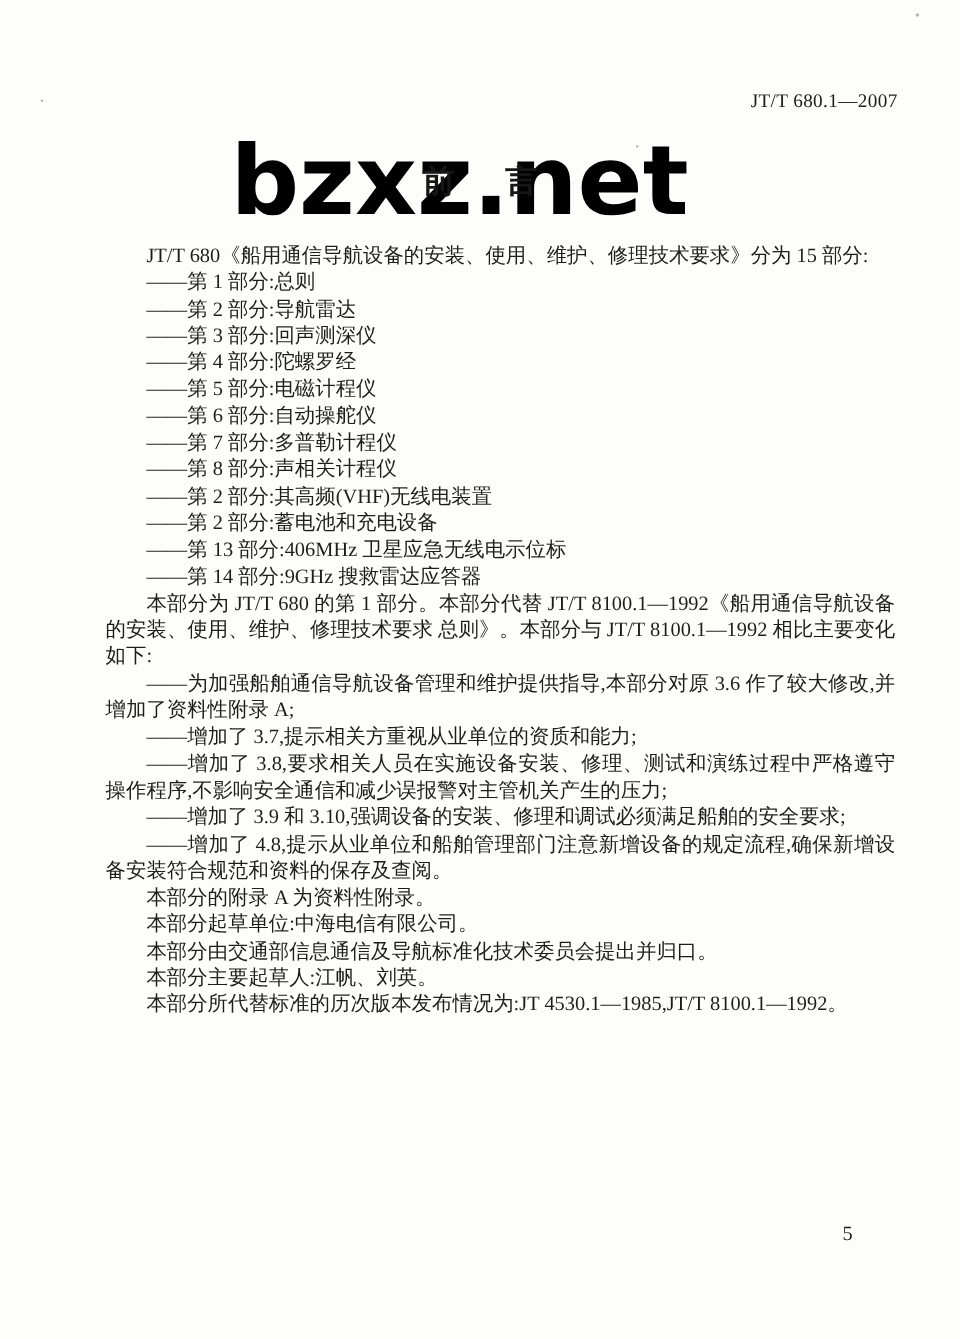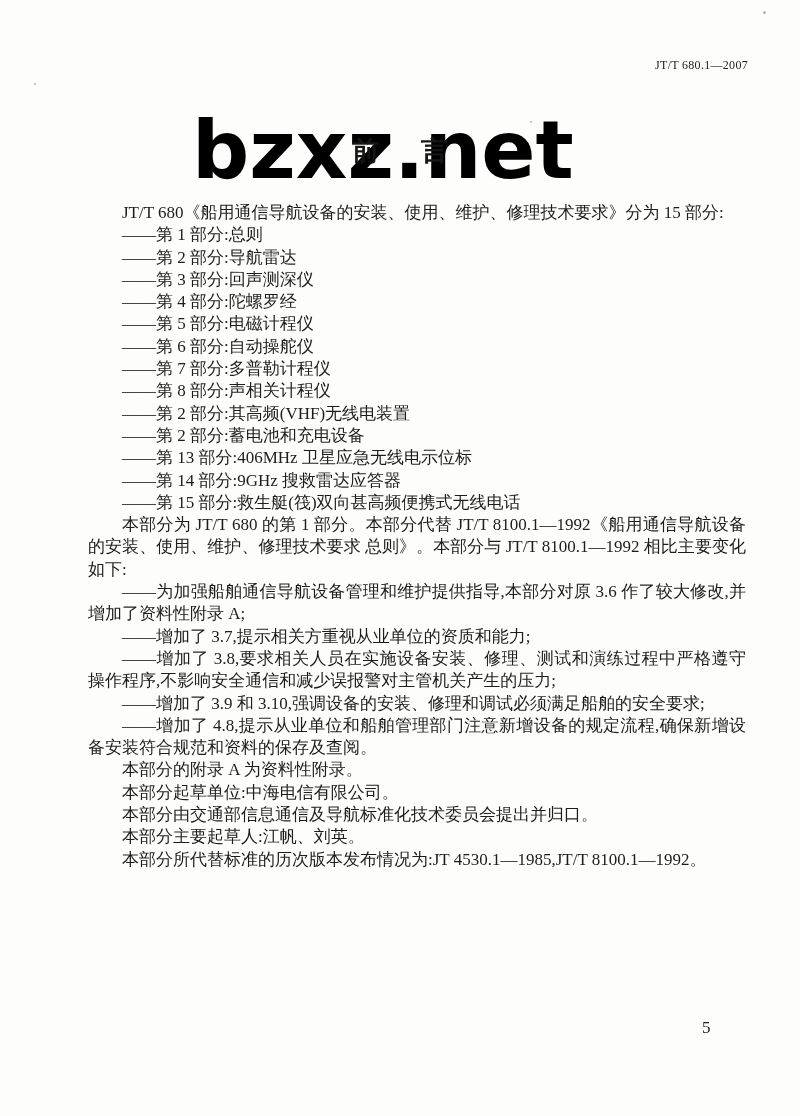--- a/index.html
+++ b/index.html
@@ -24,24 +24,24 @@
     z-index: 1;
     font-family: "DejaVu Sans", sans-serif;
     font-weight: bold;
     font-size: 80px;
     letter-spacing: 0px;
     color: #000000;
     user-select: none;
   }
   .header-code {
     position: absolute;
-    top: 58px;
+    top: 76px;
     right: 52px;
     z-index: 2;
-    font-size: 12px;
+    font-size: 16px;
     letter-spacing: 0.3px;
   }
   .doc-title {
     position: absolute;
     top: 133px;
     left: 0;
     width: 100%;
     z-index: 2;
     margin: 0;
     text-align: center;
@@ -107,21 +107,20 @@
     <p>——第 3 部分:回声测深仪</p>
     <p>——第 4 部分:陀螺罗经</p>
     <p>——第 5 部分:电磁计程仪</p>
     <p>——第 6 部分:自动操舵仪</p>
     <p>——第 7 部分:多普勒计程仪</p>
     <p>——第 8 部分:声相关计程仪</p>
     <p>——第 2 部分:其高频(VHF)无线电装置</p>
     <p>——第 2 部分:蓄电池和充电设备</p>
     <p>——第 13 部分:406MHz 卫星应急无线电示位标</p>
     <p>——第 14 部分:9GHz 搜救雷达应答器</p>
-    <p>——第 15 部分:救生艇(筏)双向甚高频便携式无线电话</p>
     <p>本部分为 JT/T 680 的第 1 部分。本部分代替 JT/T 8100.1—1992《船用通信导航设备的安装、使用、维护、修理技术要求 总则》。本部分与 JT/T 8100.1—1992 相比主要变化如下:</p>
     <p>——为加强船舶通信导航设备管理和维护提供指导,本部分对原 3.6 作了较大修改,并增加了资料性附录 A;</p>
     <p>——增加了 3.7,提示相关方重视从业单位的资质和能力;</p>
     <p>——增加了 3.8,要求相关人员在实施设备安装、修理、测试和演练过程中严格遵守操作程序,不影响安全通信和减少误报警对主管机关产生的压力;</p>
     <p>——增加了 3.9 和 3.10,强调设备的安装、修理和调试必须满足船舶的安全要求;</p>
     <p>——增加了 4.8,提示从业单位和船舶管理部门注意新增设备的规定流程,确保新增设备安装符合规范和资料的保存及查阅。</p>
     <p>本部分的附录 A 为资料性附录。</p>
     <p>本部分起草单位:中海电信有限公司。</p>
     <p>本部分由交通部信息通信及导航标准化技术委员会提出并归口。</p>
     <p>本部分主要起草人:江帆、刘英。</p>

